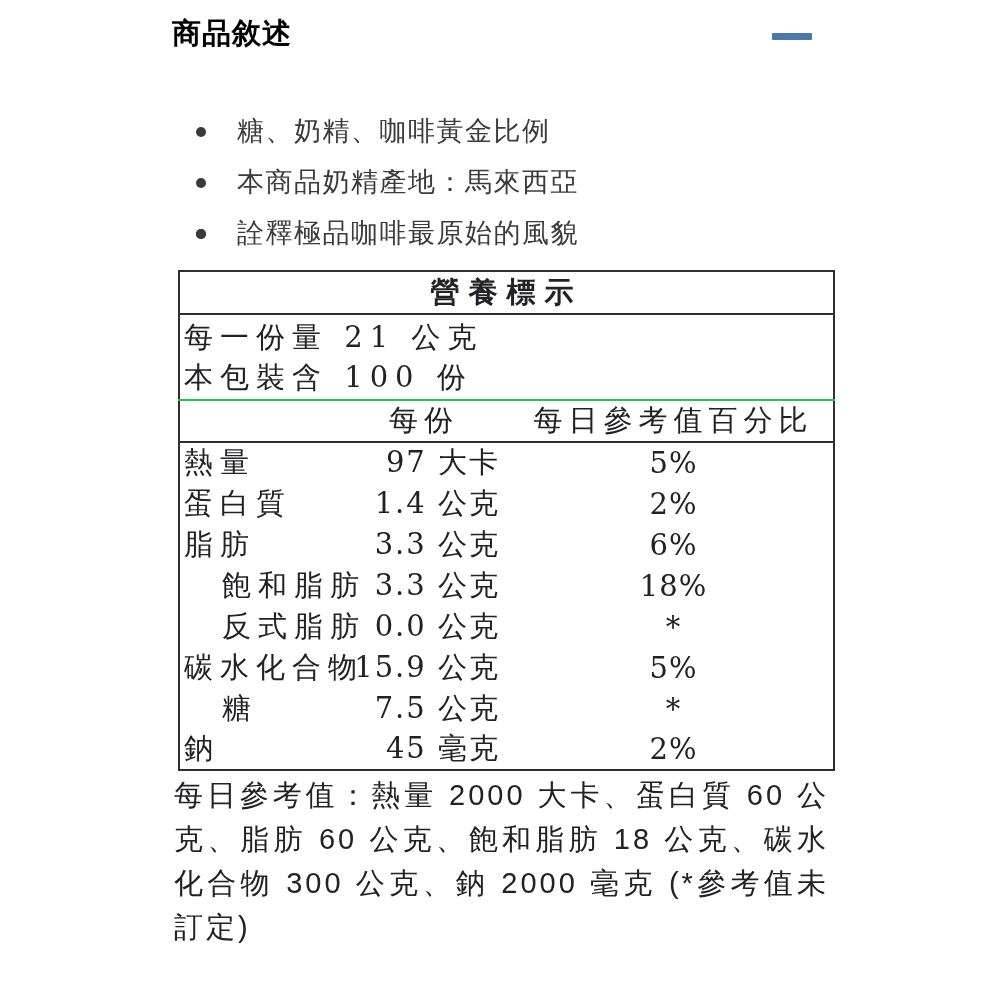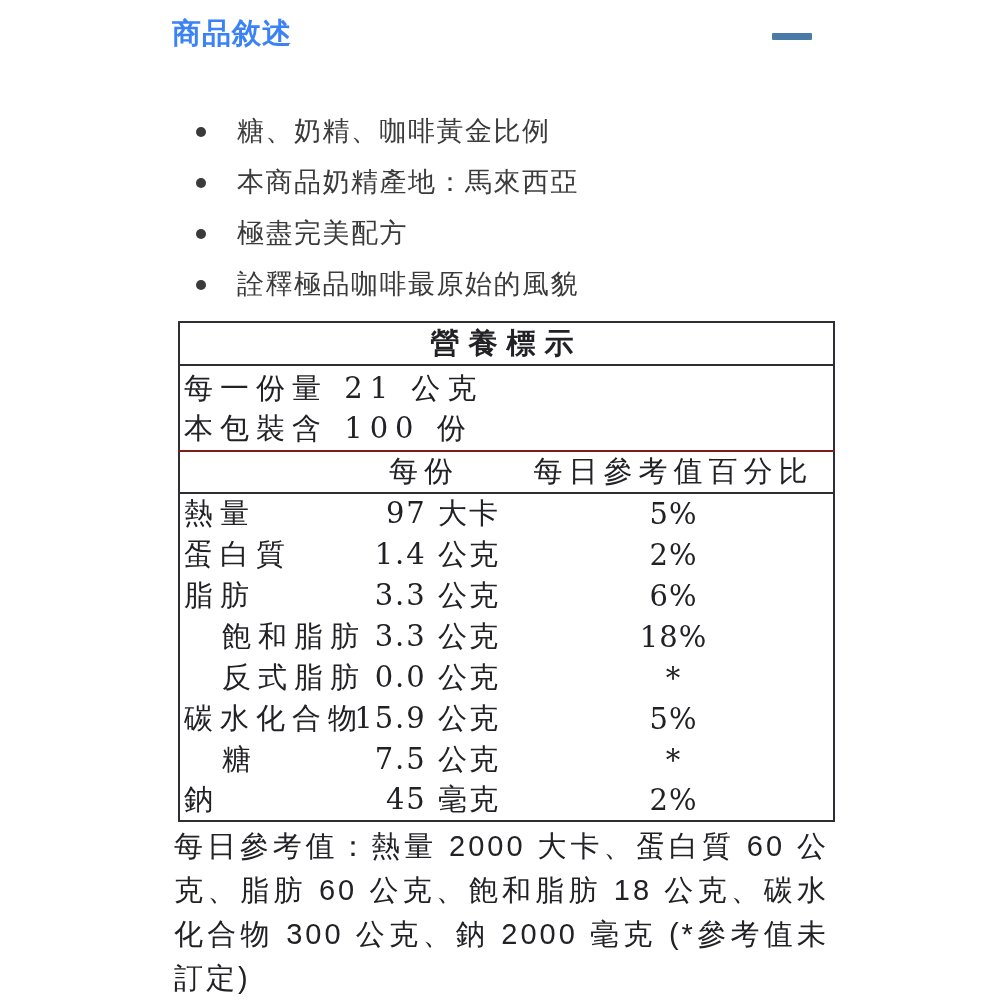--- a/index.html
+++ b/index.html
@@ -19,21 +19,21 @@
     width: 661px;
   }
   
   .section-header { position: relative; height: 60px; }
   .page-title {
     margin: 0;
     padding-top: 14px;
     font-size: 29px;
     font-weight: 600;
     letter-spacing: 1px;
-    color: #3b82f6;
+    color: #000000;
   }
   .collapse-btn {
     position: absolute;
     right: 21px;
     top: 29px;
     width: 44px;
     height: 14px;
     background: transparent;
     border: none;
     padding: 0;
@@ -87,21 +87,21 @@
   .col-amt  { width: 180px; }
   .col-dv   { width: 320px; }
   tr.t-title td {
     height: 43px;
     text-align: center;
     font-weight: bold;
     letter-spacing: 9px;
     border-bottom: 2px solid #2f2f33;
   }
   tr.t-serving td {
-    border-bottom: 2px solid #7f1d1d;
+    border-bottom: 2px solid #22c55e;
     padding: 2px 0 2px 4px;
     line-height: 40px;
     letter-spacing: 7px;
   }
   tr.t-cols td {
     height: 40px;
     border-bottom: 2px solid #2f2f33;
     letter-spacing: 6px;
     text-align: center;
   }
@@ -139,21 +139,20 @@
         <li>
     <span class="bullet-dot"></span>
     <span>糖、奶精、咖啡黃金比例</span>
   </li>
         <li>
     <span class="bullet-dot"></span>
     <span>本商品奶精產地：馬來西亞</span>
   </li>
         <li>
     <span class="bullet-dot"></span>
-    <span>極盡完美配方</span>
   </li>
         <li>
     <span class="bullet-dot"></span>
     <span>詮釋極品咖啡最原始的風貌</span>
   </li>
       </ul>
 
     <table class="nutrition">
       <colgroup>
         <col class="col-name">

